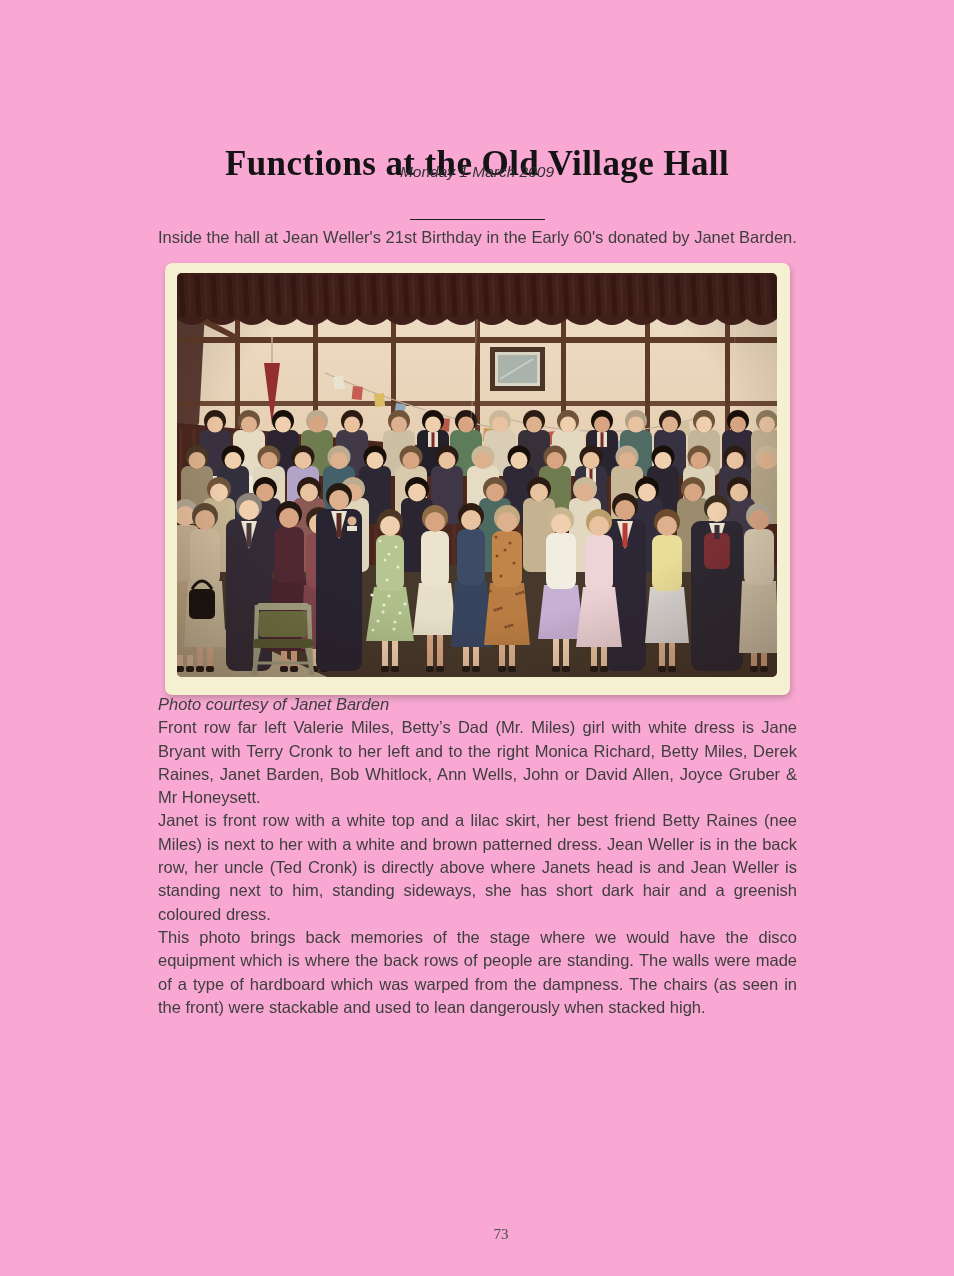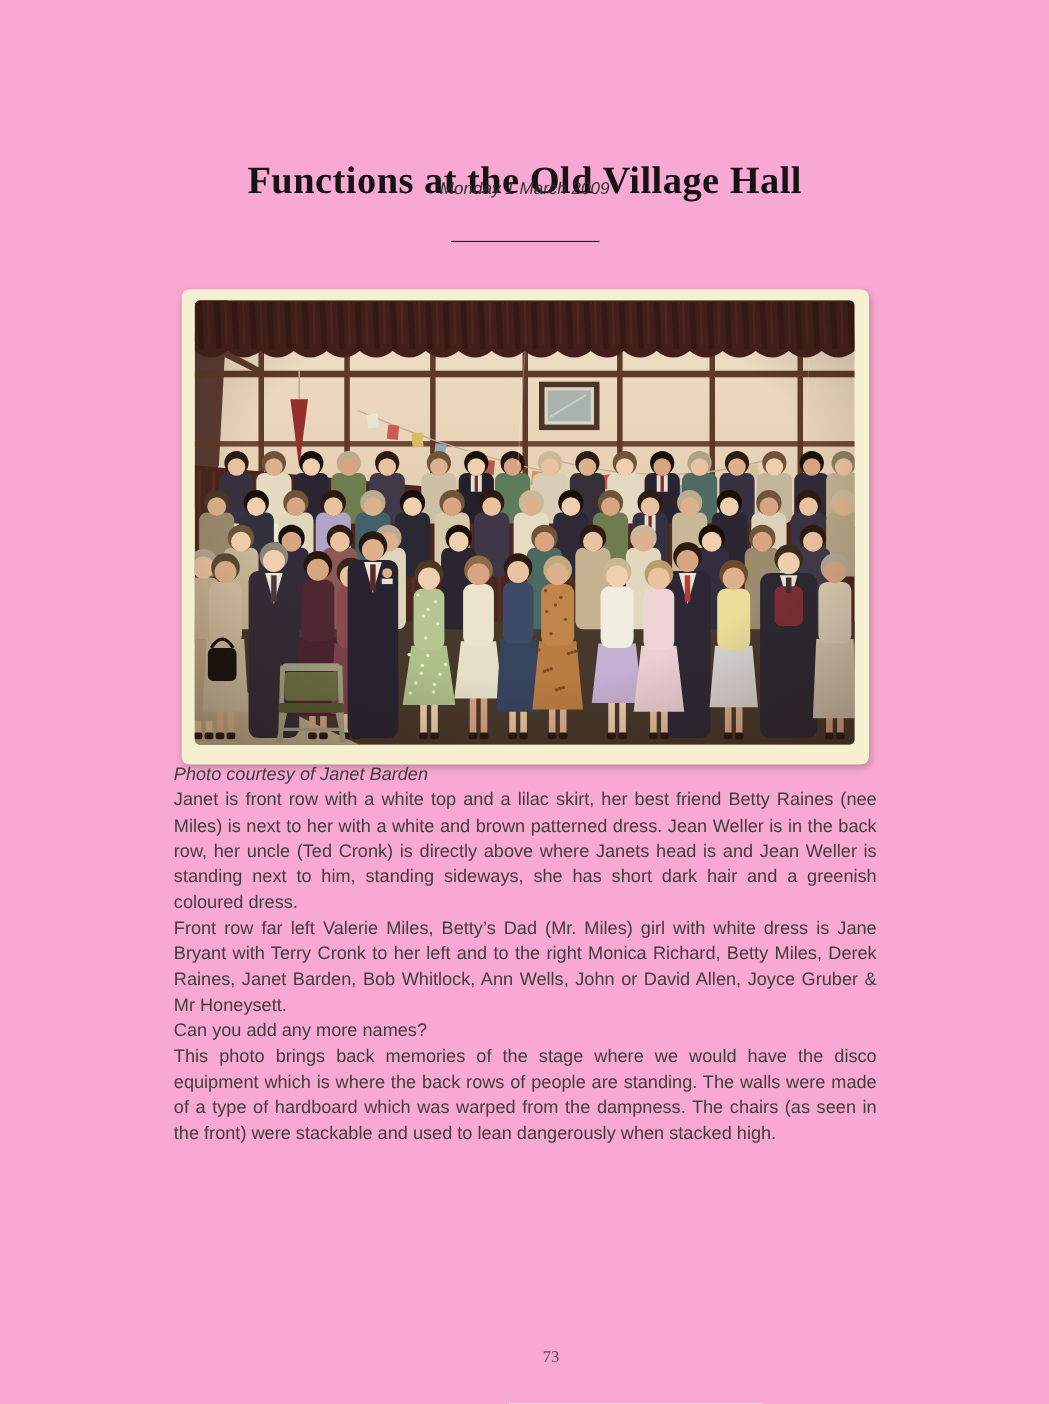--- a/index.html
+++ b/index.html
@@ -27,20 +27,21 @@
 </head>
 <body>
 
 <div class="page">
 
   <h1 class="title">Functions at the Old Village Hall</h1>
   <div class="subtitle">Monday 1 March 2009</div>
 
   <div class="divider"></div>
 
+  <div class="caption">Inside the hall at Jean Weller's 21st Birthday in the Early 60's donated by Janet Barden.</div>
 
   <figure class="photo-figure" style="margin:0">
     <svg id="photo-svg" width="625" height="432" viewBox="0 0 625 432" role="img">
         <defs>
           <linearGradient id="wallG" x1="0" y1="0" x2="0" y2="1">
             <stop offset="0%" stop-color="#efdfc8"></stop>
             <stop offset="55%" stop-color="#e3cbad"></stop>
             <stop offset="100%" stop-color="#d3af8e"></stop>
           </linearGradient>
           <radialGradient id="vigG" cx="50%" cy="42%" r="72%">
@@ -532,21 +533,20 @@
           <line x1="588" y1="2" x2="589" y2="40" stroke="#5c2f26" stroke-width="2" opacity="0.5"></line>
           <line x1="596" y1="2" x2="598" y2="44" stroke="#2a100d" stroke-width="5" opacity="0.5"></line>
           <line x1="604" y1="2" x2="605" y2="40" stroke="#5c2f26" stroke-width="2" opacity="0.5"></line>
           <rect x="0" y="0" width="600" height="404" fill="url(#vigG)"></rect>
         </g>
       </svg>
   </figure>
 
   <div class="text-block">
     <p class="credit">Photo courtesy of Janet Barden</p>
+    <p>Front row far left Valerie Miles, Betty’s Dad (Mr. Miles) girl with white dress is Jane Bryant with Terry Cronk to her left and to the right Monica Richard, Betty Miles, Derek Raines, Janet Barden, Bob Whitlock, Ann Wells, John or David Allen, Joyce Gruber &amp; Mr Honeysett.</p>
     <p>Janet is front row with a white top and a lilac skirt, her best friend Betty Raines (nee Miles) is next to her with a white and brown patterned dress. Jean Weller is in the back row, her uncle (Ted Cronk) is directly above where Janets head is and Jean Weller is standing next to him, standing sideways, she has short dark hair and a greenish coloured dress.</p>
-    <p>Front row far left Valerie Miles, Betty’s Dad (Mr. Miles) girl with white dress is Jane Bryant with Terry Cronk to her left and to the right Monica Richard, Betty Miles, Derek Raines, Janet Barden, Bob Whitlock, Ann Wells, John or David Allen, Joyce Gruber &amp; Mr Honeysett.</p>
-    <p>Can you add any more names?</p>
     <p>This photo brings back memories of the stage where we would have the disco equipment which is where the back rows of people are standing. The walls were made of a type of hardboard which was warped from the dampness. The chairs (as seen in the front) were stackable and used to lean dangerously when stacked high.</p>
   </div>
 
   <div class="pagenum">73</div>
 
 </div>
 
 </body></html>

